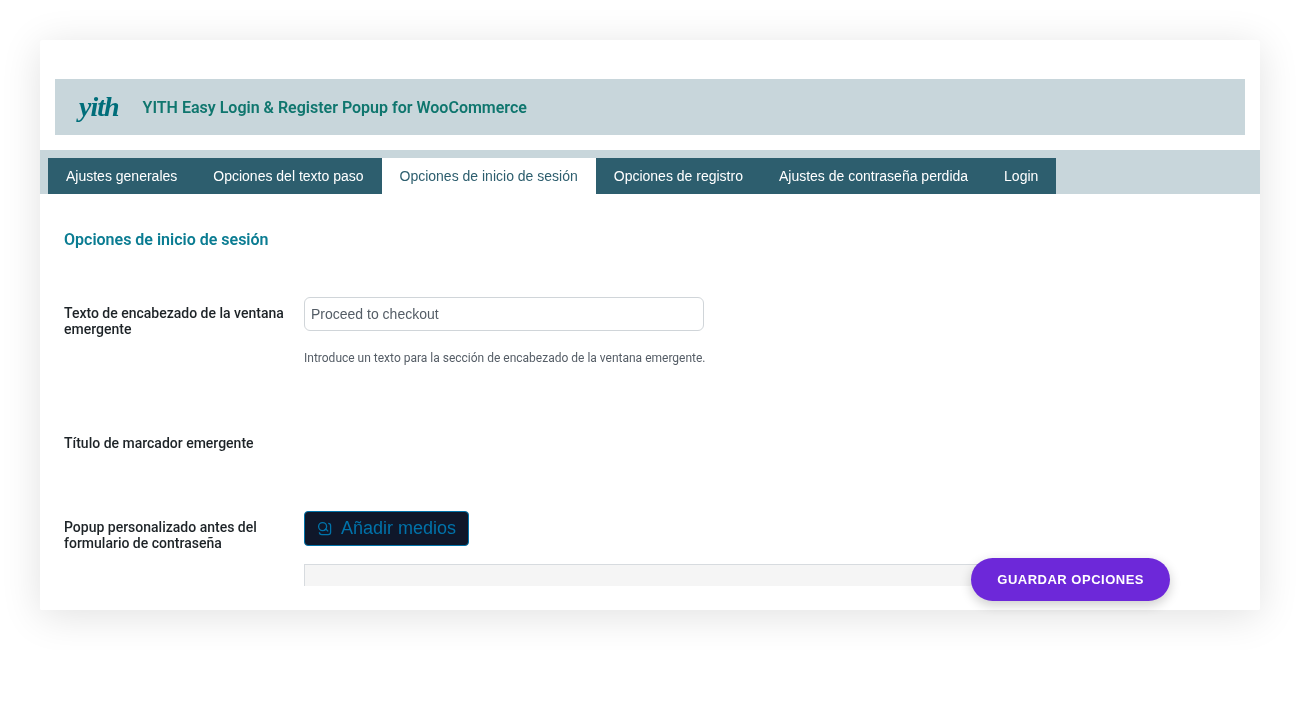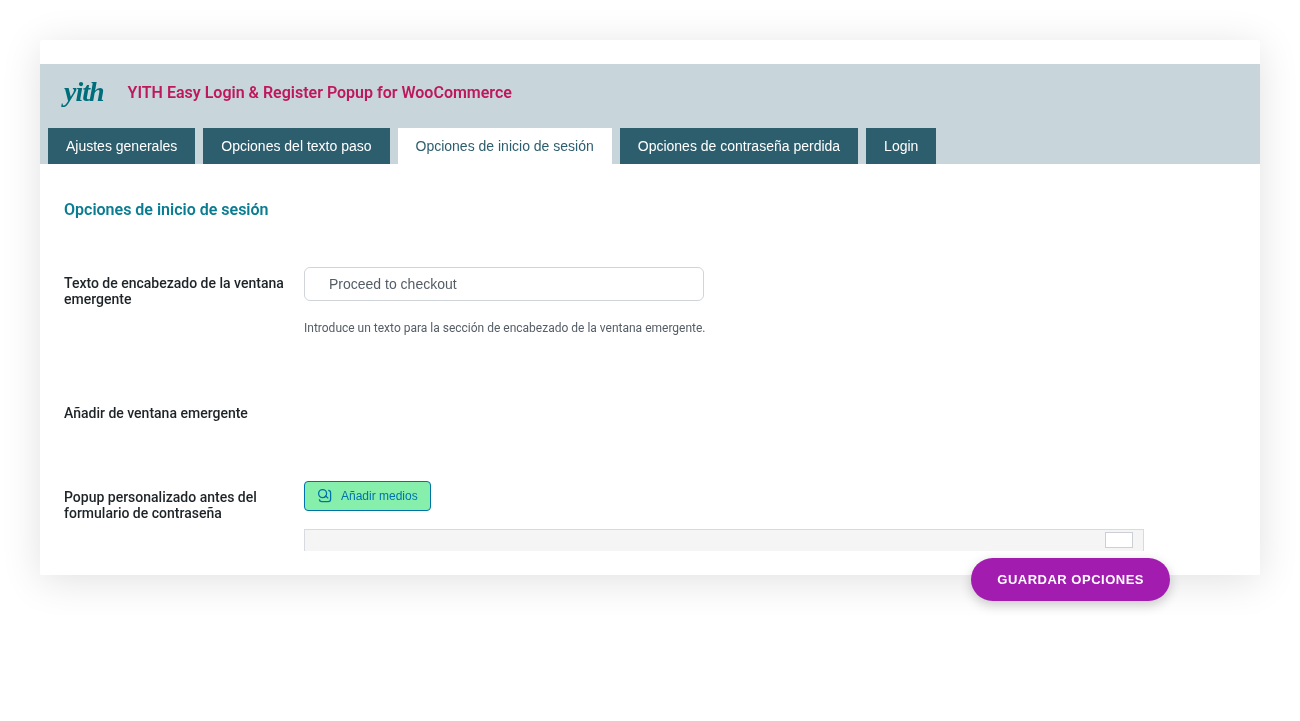--- a/index.html
+++ b/index.html
@@ -21,42 +21,42 @@
       overflow: hidden;
       padding: 24px 0 0 0;
       max-width: 1220px;
       margin: 0 auto;
     }
     .header-bar {
       background: #c8d6db;
       padding: 12px 24px;
       display: flex;
       align-items: center;
-      margin: 0;
+      margin: 15px;
     }
     .logo {
       font-family: Georgia, 'Times New Roman', serif;
       font-style: italic;
       font-weight: bold;
       font-size: 28px;
       color: #006e7a;
       margin-right: 24px;
       letter-spacing: -1px;
     }
     .header-title {
       font-weight: 600;
       font-size: 16px;
-      color: #be185d;
+      color: #0f766e;
     }
     .tabs-row {
       background: #c8d6db;
       padding: 8px 8px 0 8px;
       display: flex;
       flex-wrap: wrap;
-      gap: 8px;
+      gap: 0;
       align-items: center;
     }
     .tab {
       background: #2d5e6e;
       color: #fff;
       padding: 10px 18px;
       font-size: 14px;
       font-weight: 500;
       cursor: pointer;
       border: none;
@@ -92,54 +92,54 @@
       font-weight: 500;
       padding-top: 8px;
       padding-right: 12px;
     }
     .form-control-area {
       flex: 1;
     }
     .text-input {
       width: 400px;
       max-width: 100%;
-      padding: 8px 24px;
+      padding: 8px 6px;
       border: 1px solid #d0d5d9;
       border-radius: 6px;
       font-size: 14px;
       color: #545d66;
       background: #fff;
       outline: none;
     }
     .help-text {
       margin-top: 18px;
       font-size: 12px;
       color: #555d66;
       line-height: 1.5;
     }
     .add-media-btn {
       display: inline-flex;
       align-items: center;
       gap: 8px;
       border: 1px solid #0073aa;
-      background: #86efac;
+      background: #0f172a;
       color: #0073aa;
       padding: 6px 12px;
       border-radius: 4px;
       cursor: pointer;
-      font-size: 12px;
+      font-size: 18px;
     }
     .add-media-icon {
       display: inline-flex;
     }
     .save-button {
       position: fixed;
       right: 130px;
       bottom: 120px;
-      background: #a21caf;
+      background: #6d28d9;
       color: #fff;
       border: none;
       padding: 14px 26px;
       border-radius: 28px;
       font-weight: 700;
       font-size: 13px;
       letter-spacing: 0.5px;
       cursor: pointer;
       box-shadow: 0 4px 12px rgba(0,0,0,0.2);
     }
@@ -171,37 +171,38 @@
 
   <div class="header-bar">
     <span class="logo">yith</span>
     <span class="header-title">YITH Easy Login &amp; Register Popup for WooCommerce</span>
   </div>
 
   <div class="tabs-row">
     <button class="tab">Ajustes generales</button>
     <button class="tab">Opciones del texto paso</button>
     <button class="tab active">Opciones de inicio de sesión</button>
-    <button class="tab">Opciones de contraseña perdida</button>
+    <button class="tab">Opciones de registro</button>
+    <button class="tab">Ajustes de contraseña perdida</button>
     <button class="tab ayuda">Login</button>
   </div>
 
   <div class="content">
     <h2 class="section-title">Opciones de inicio de sesión</h2>
 
     <div class="form-row">
       <label class="form-label">Texto de encabezado de la ventana emergente</label>
       <div class="form-control-area">
         <input type="text" class="text-input" value="Proceed to checkout" style="">
         <div class="help-text">Introduce un texto para la sección de encabezado de la ventana emergente.</div>
       </div>
     </div>
 
     <div class="form-row">
-      <label class="form-label">Añadir de ventana emergente</label>
+      <label class="form-label">Título de marcador emergente</label>
     </div>
 
     <div class="form-row" style="margin-bottom:0;">
       <label class="form-label">Popup personalizado antes del formulario de contraseña</label>
       <div class="form-control-area">
         <button class="add-media-btn">
           <span class="add-media-icon">
             <svg width="16" height="16" viewBox="0 0 20 20" fill="#0073aa">
               <circle cx="7" cy="7" r="5" fill="none" stroke="#0073aa" stroke-width="1.6"></circle>
               <path d="M14 3 a3 3 0 0 1 3 3 v8 a3 3 0 0 1 -3 3 h-8 a3 3 0 0 1 -3 -3" fill="none" stroke="#0073aa" stroke-width="1.6"></path>

